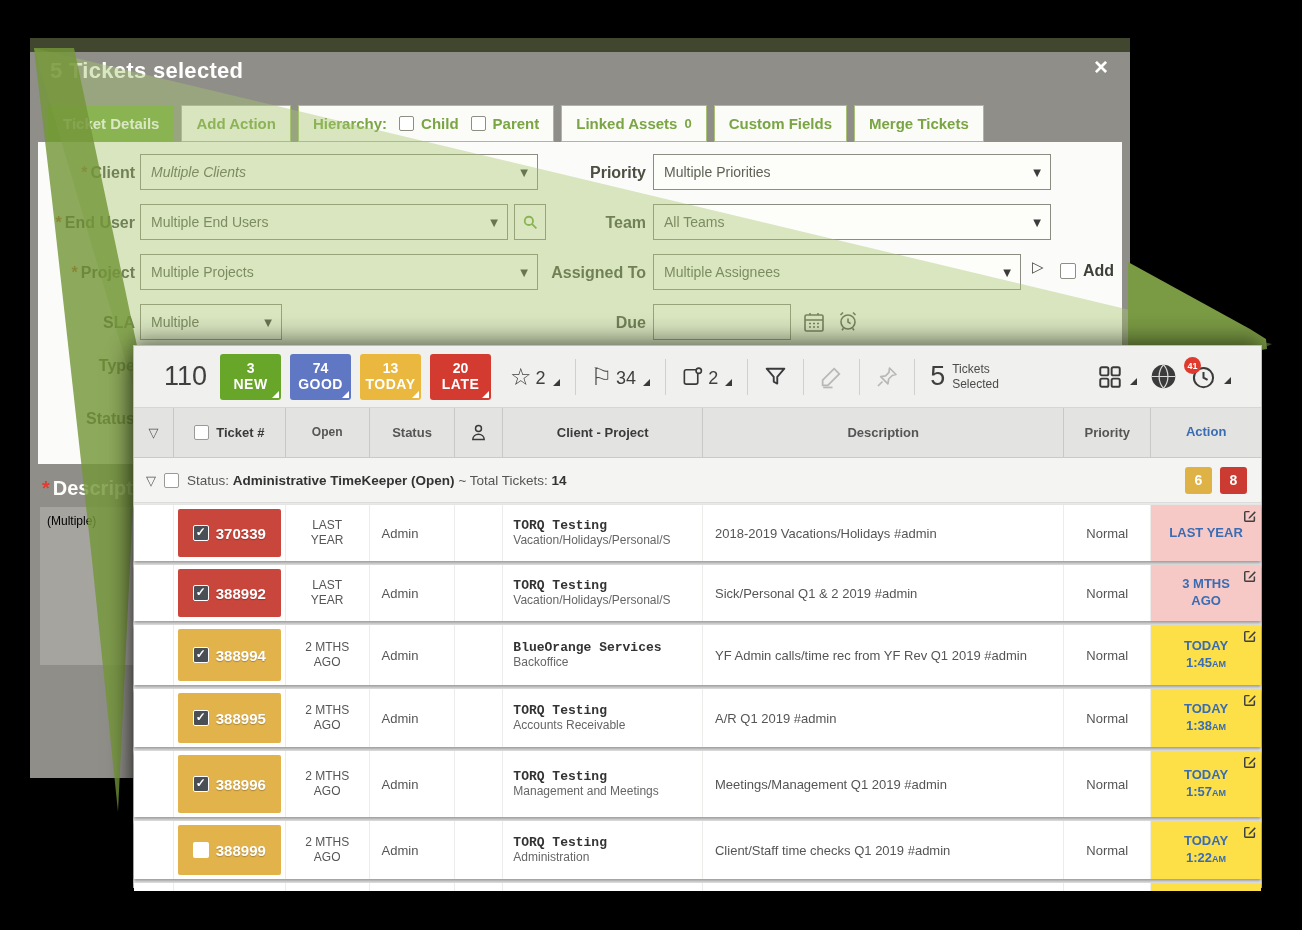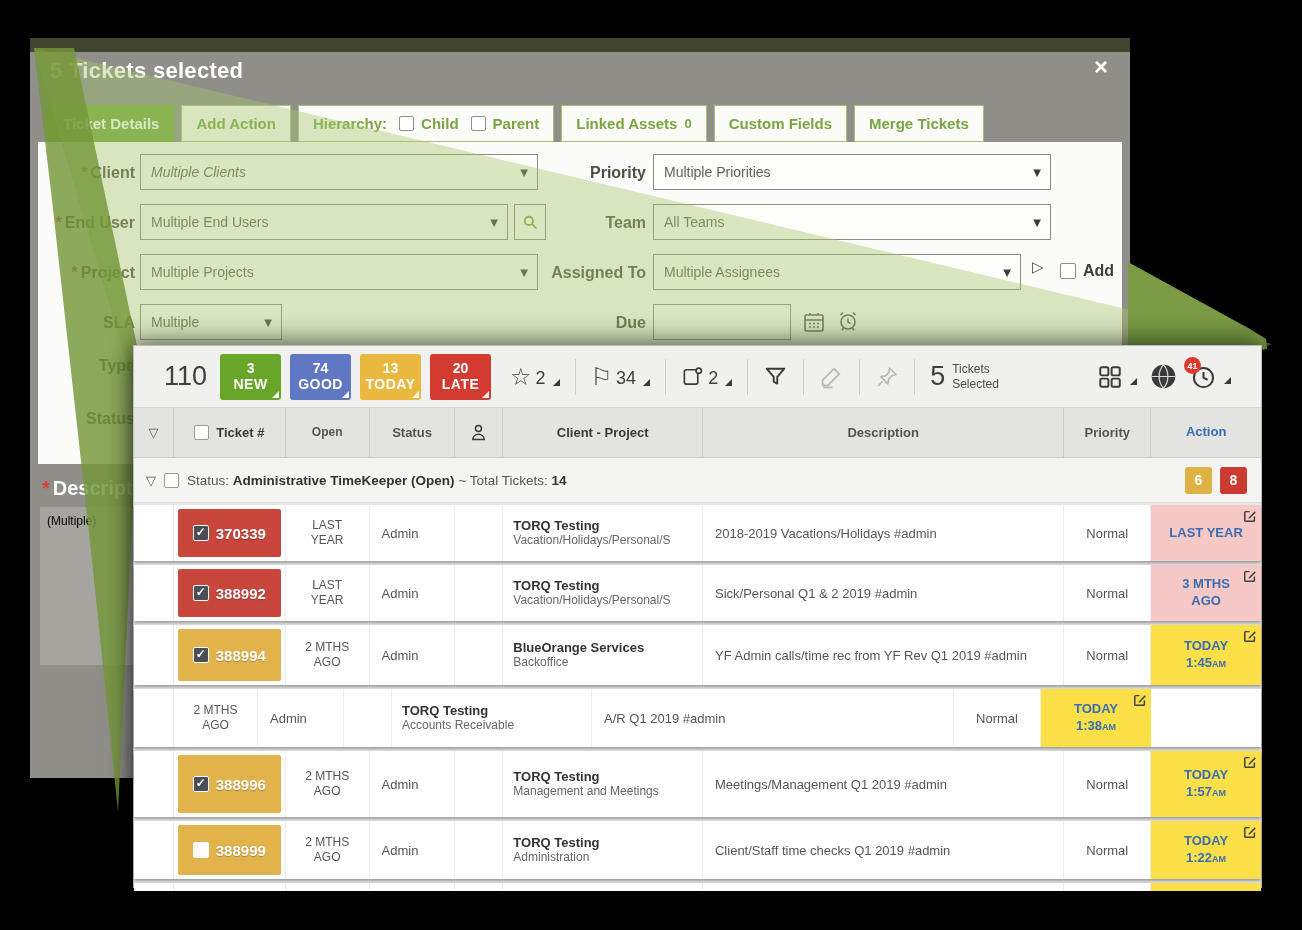--- a/index.html
+++ b/index.html
@@ -103,21 +103,21 @@
   .rows { padding:2px 0 0 0; }
   .trow { display:flex; background:#fff; margin-bottom:4px; box-shadow:0 2px 3px rgba(0,0,0,.35); }
   .cell { border-right:1px solid #ececea; display:flex; align-items:center; justify-content:center;
           overflow:hidden; }
   .c-exp{width:40px;} .c-ticket{width:112px;} .c-open{width:84px;} .c-status{width:86px;}
   .c-person{width:48px;} .c-client{width:200px;} .c-desc{width:362px;} .c-priority{width:87px;}
   .c-action{width:110px; border-right:none;}
   .c-open { flex-direction:column; font-size:12px; color:#555; line-height:1.25; text-align:center; }
   .c-status { justify-content:flex-start; padding-left:12px; font-size:13px; color:#555; }
   .c-client { flex-direction:column; align-items:flex-start; justify-content:center; padding:6px 10px; }
-  .c-client .cname { font-size:13px; font-weight:700; color:#333; }
+  .c-client .cname { font-size:13px; font-weight:700; color:#333;font-family:Liberation Mono, monospace; }
   .c-client .pname { font-size:12px; color:#666; line-height:1.25; }
   .c-desc { justify-content:flex-start; padding:0 12px; font-size:13px; color:#555; }
   .c-priority { font-size:13px; color:#555; }
   .c-action { position:relative; flex-direction:column; color:#3a6cb3; font-weight:700; font-size:13px;
               line-height:1.3; cursor:pointer; }
   .c-action[data-tone="pink"]   { background:#f7c9c6; }
   .c-action[data-tone="yellow"] { background:#fde047; }
   .c-action .am { font-size:9px; }
   .edit-ic { position:absolute; top:4px; right:4px; width:14px; height:14px; }
   .tbadge { width:calc(100% - 8px); height:calc(100% - 8px); margin:4px; border-radius:2px;
@@ -472,20 +472,26 @@
               <path d="M13 8.5v4.5a1 1 0 0 1-1 1H3a1 1 0 0 1-1-1V4a1 1 0 0 1 1-1h4.5" fill="none" stroke="#3f3f3f" stroke-width="1.7"></path>
               <path d="M6.8 9.3l6.6-6.6 1.2 1.2-6.6 6.6-1.8.6z" fill="#3f3f3f"></path>
             </svg>
           <span>TODAY</span>
           <span><span>1:45</span><span class="am">AM</span></span>
         </div>
       </div>
 
       <div class="trow" style="height:58px;">
         <div class="cell c-exp"></div>
+        <div class="cell c-ticket">
+          <div class="tbadge" data-variant="yellow">
+            <span class="cb" data-checked="true"></span>
+            <span class="tnum">388995</span>
+          </div>
+        </div>
         <div class="cell c-open">
           <span>2 MTHS</span>
           <span>AGO</span>
         </div>
         <div class="cell c-status">Admin</div>
         <div class="cell c-person"></div>
         <div class="cell c-client">
           <span class="cname">TORQ Testing</span>
           <span class="pname">Accounts Receivable</span>
         </div>

